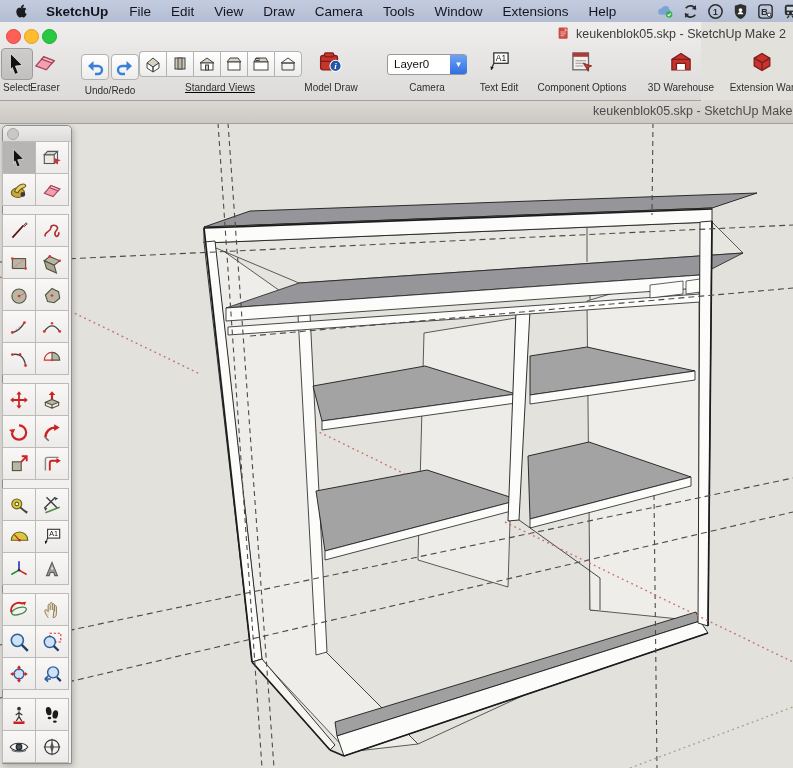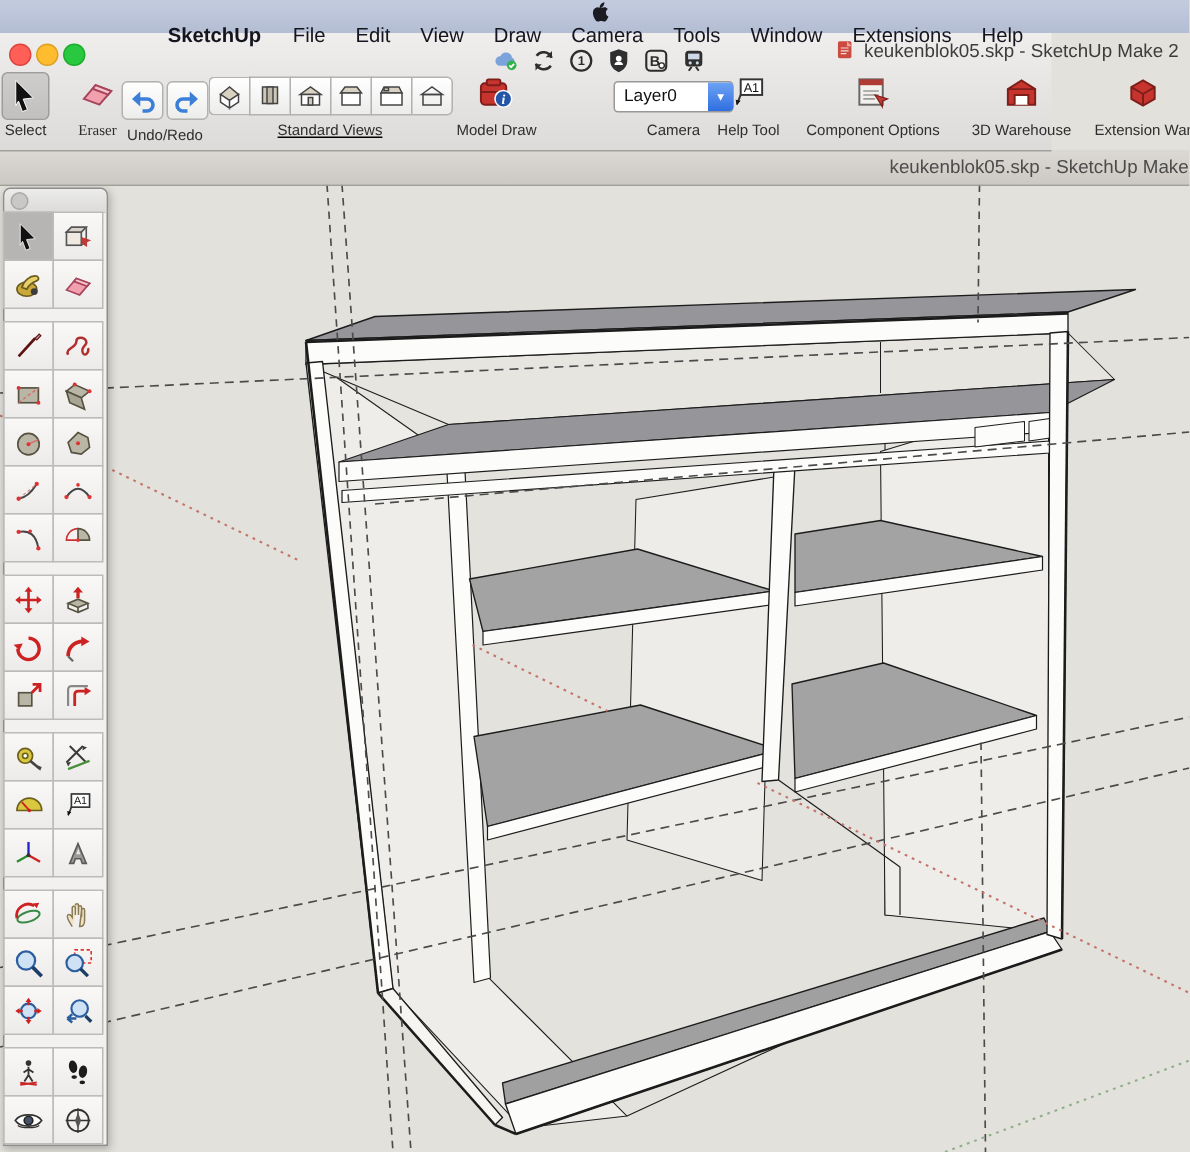--- a/index.html
+++ b/index.html
@@ -2,21 +2,21 @@
 <html><head>
 <meta charset="utf-8">
 <style>
   html,body{margin:0;padding:0;}
   body{width:793px;height:768px;overflow:hidden;position:relative;
        font-family:"Liberation Sans",sans-serif;background:#e3e1db;
        -webkit-font-smoothing:antialiased;}
   
   #menubar{position:absolute;left:0;top:0;width:793px;height:22px;
     background:linear-gradient(#c3ccdf,#b3bdd3);display:flex;align-items:center;
-    font-size:13.5px;color:#15151f;z-index:50;flex-direction:column;}
+    font-size:13.5px;color:#15151f;z-index:50;}
   #menubar .apple{width:16px;height:16px;margin-left:13px;margin-right:6px;}
   .menu-item{padding:0 10px;white-space:nowrap;}
   .menu-item.app-name{font-weight:bold;padding:0 11px;}
   #menu-spacer{flex:1;}
   #status-icons{display:flex;align-items:center;gap:6px;margin-right:-7px;}
   .status-icon{width:19px;height:19px;display:inline-block;}
   
   #toolbar{position:absolute;left:0;top:22px;width:701px;height:78px;
     background:linear-gradient(#f0eeed,#dddbd9);border-bottom:1px solid #a3a19e;z-index:40;}
   .traffic{position:absolute;top:7px;width:13px;height:13px;border-radius:50%;}
@@ -125,21 +125,21 @@
       <div class="tb-group" style="left: 0px; width: 34px;">
         <div class="tb-icons">
           <span class="tb-pressed">
             <svg class="tb-ic" viewBox="0 0 20 20">
               <path d="M5 2l9 9-5.2.6L11 17l-2.6 1-2-5.4L5 15z" fill="#111" stroke="#fff" stroke-width=".5"></path>
             </svg>
           </span>
         </div>
         <div class="tb-label">Select</div>
       </div>
-      <div class="tb-group" style="left: 44px; width: 42px; font-family: Liberation Serif, serif;">
+      <div class="tb-group" style="left: 24px; width: 42px;">
         <div class="tb-icons">
           <span><svg class="tb-ic" viewBox="0 0 20 20">
               <path d="M3 13l6-7 8 3-6 7z" fill="#f2a0ae" stroke="#a6445c"></path>
               <path d="M9 6l8 3-1.5 1.8-8-3z" fill="#f7c3cc" stroke="#a6445c"></path>
             </svg></span>
         </div>
         <div class="tb-label">Eraser</div>
       </div>
       <div class="tb-group" style="left: 80px; width: 60px; justify-content: center;">
         <div class="tb-icons">
@@ -206,39 +206,39 @@
           <span><svg class="tb-ic" viewBox="0 0 20 20">
               <rect x="2" y="5" width="13" height="11" rx="2" fill="#c7342e" stroke="#7e1e1a"></rect>
               <rect x="5" y="3" width="7" height="3" rx="1" fill="#c7342e" stroke="#7e1e1a"></rect>
               <path d="M2 9.5h13" stroke="#7e1e1a"></path>
               <circle cx="13.5" cy="13" r="4.3" fill="#2456a8" stroke="#fff" stroke-width=".8"></circle>
               <text x="13.5" y="15.5" font-size="7" text-anchor="middle" fill="#fff" font-family="Liberation Serif, serif" font-style="italic" font-weight="bold">i</text>
             </svg></span>
         </div>
         <div class="tb-label">Model Draw</div>
       </div>
-      <div class="tb-group" style="left: 405px; width: 88px;">
+      <div class="tb-group" style="left: 383px; width: 88px;">
         <div class="tb-icons">
           <div class="combo">
             <span class="combo-text">Layer0</span>
             <span class="combo-btn">▾</span>
           </div>
         </div>
         <div class="tb-label">Camera</div>
       </div>
       <div class="tb-group" style="left: 473px; width: 52px;">
         <div class="tb-icons">
           <span><svg class="tb-ic" viewBox="0 0 20 20">
               <rect x="6" y="3" width="11" height="8" fill="#fff" stroke="#333"></rect>
               <text x="11.5" y="9.4" font-size="6.5" text-anchor="middle" fill="#111" font-family="Liberation Sans, sans-serif">A1</text>
               <path d="M6 11l-2 5" stroke="#333"></path>
               <path d="M4 16l-.6-2.6L6 14z" fill="#111"></path>
             </svg></span>
         </div>
-        <div class="tb-label">Help Tool</div>
+        <div class="tb-label">Text Edit</div>
       </div>
       <div class="tb-group" style="left: 527px; width: 110px;">
         <div class="tb-icons">
           <span><svg class="tb-ic" viewBox="0 0 20 20">
               <rect x="3" y="3" width="12" height="13" fill="#f2f0ec" stroke="#666"></rect>
               <rect x="3" y="3" width="12" height="3" fill="#b03a34"></rect>
               <path d="M5 9h8M5 11h8M5 13h6" stroke="#999" stroke-width=".8"></path>
               <path d="M11 11l6.5 2-2.7 1.2v3z" fill="#c03a36" stroke="#7e1e1a" stroke-width=".6"></path>
             </svg></span>
         </div>

